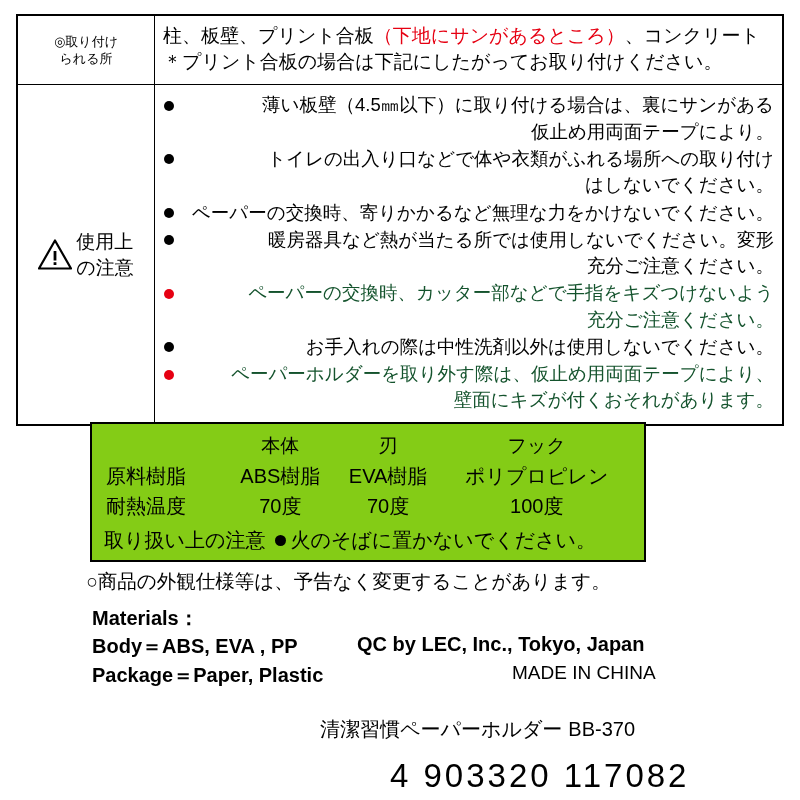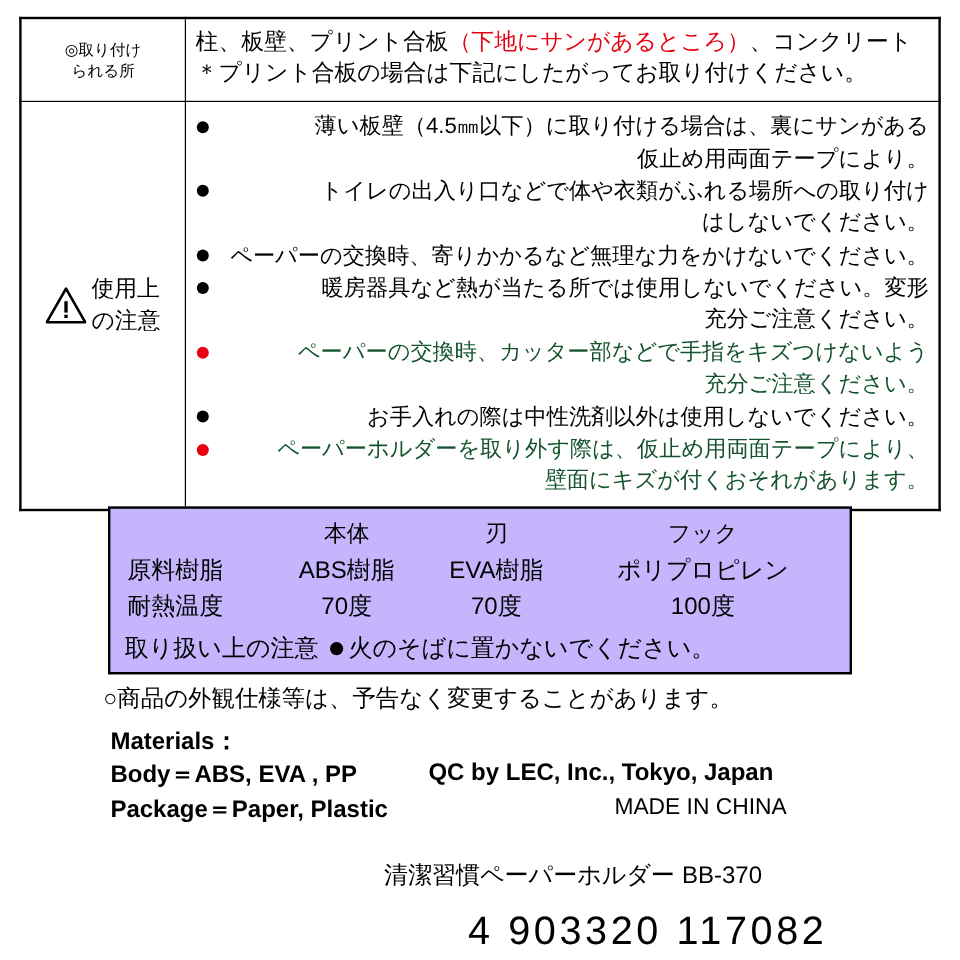--- a/index.html
+++ b/index.html
@@ -104,23 +104,23 @@
   }
   ul.notes li.red-item .dot { background: #e60012; }
   ul.notes li.red-item { color: #14532d; }
   .ind { display: block; }
 
   
   .mat-box {
     position: absolute;
     left: 90px;
     top: 422px;
-    width: 620px;
+    width: 556px;
     border: 2px solid #000;
-    background: #c4b5fd;
+    background: #84cc16;
     padding: 8px 12px 6px 12px;
     box-sizing: border-box;
   }
   table.mat {
     width: 100%;
     border-collapse: collapse;
     font-size: 20px;
   }
   table.mat th, table.mat td {
     border: none;

